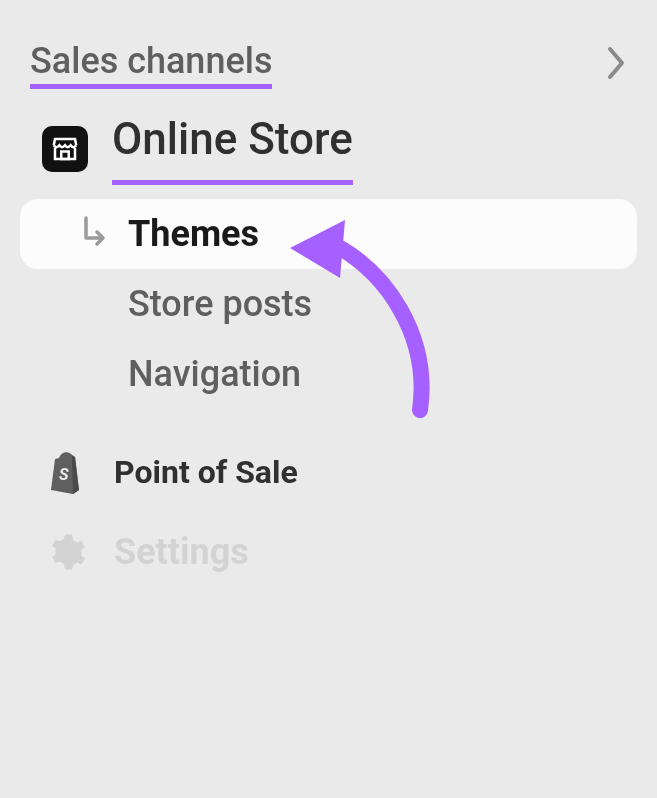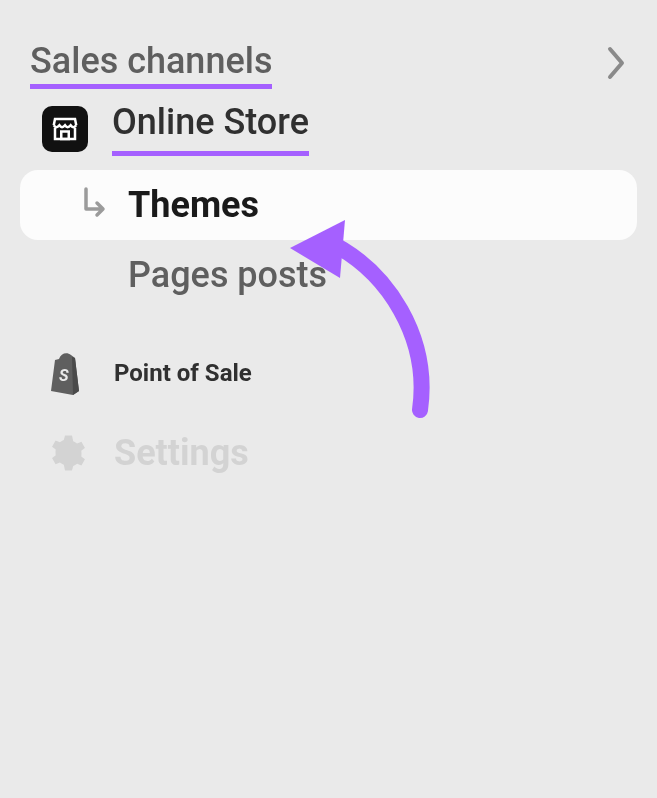--- a/index.html
+++ b/index.html
@@ -1,32 +1,32 @@
 <!DOCTYPE html>
 <html><head>
 <meta charset="utf-8">
 <style>
   html,body{margin:0;padding:0;width:657px;height:798px;background:#eaeaea;font-family:-apple-system,BlinkMacSystemFont,"Segoe UI",Roboto,Helvetica,Arial,sans-serif;overflow:hidden}
   .wrap{padding:40px 30px 0 30px}
-  .section-header{display:flex;align-items:center;justify-content:space-between;margin-bottom:12px}
+  .section-header{display:flex;align-items:center;justify-content:space-between;margin-bottom:24px}
   .section-title{font-size:36px;font-weight:500;color:#5f5f5f;border-bottom:5px solid #a560ff;padding-bottom:2px}
   .chev{color:#8a8a8a}
   .channel-row{display:flex;align-items:center;gap:24px;margin-left:12px;margin-bottom:14px}
   .store-icon{width:46px;height:46px;border-radius:10px;background:#111;display:flex;align-items:center;justify-content:center}
-  .channel-label{font-size:36px;font-weight:500;color:#303030;border-bottom:5px solid #a560ff;padding-bottom:8px}
+  .channel-label{font-size:44px;font-weight:500;color:#303030;border-bottom:5px solid #a560ff;padding-bottom:15px}
   .subitem-container{}
   .subitem{display:flex;align-items:center;height:70px;padding-left:60px;gap:20px;border-radius:18px;margin:0 -10px}
   .subitem.active{background:#fcfcfc}
   .subarrow{width:28px;display:flex;justify-content:center;color:#9b9b9b;font-size:34px}
   .subarrow.empty{visibility:hidden}
   .sublabel{font-size:36px;color:#5f5f5f;font-weight:500}
   .subitem.active .sublabel{color:#1a1a1a;font-weight:700}
   .pos-row{display:flex;align-items:center;gap:26px;margin-left:12px;margin-top:40px}
   .pos-icon{width:46px;height:46px;display:flex;align-items:center;justify-content:center;color:#5f5f5f}
-  .pos-label{font-size:24px;font-weight:700;color:#303030}
+  .pos-label{font-size:32px;font-weight:700;color:#303030}
   .settings-row{display:flex;align-items:center;gap:26px;margin-left:12px;margin-top:34px;opacity:.5}
   .gear-icon{width:46px;height:46px;display:flex;align-items:center;justify-content:center;color:#bdbdbd;font-size:40px}
   .settings-label{font-size:36px;font-weight:700;color:#bdbdbd}
   
   .annot{position:absolute;left:280px;top:220px;pointer-events:none}
 </style>
 </head>
 <body>
 
 <div class="wrap">
@@ -56,21 +56,25 @@
     <div class="subitem active">
       <span class="subarrow">
         <svg width="28" height="36" viewBox="0 0 28 36">
             <path d="M6 2 V22 H22 M17 16 L23 22 L17 28" stroke="#9b9b9b" stroke-width="3.5" fill="none" stroke-linecap="round" stroke-linejoin="round"></path>
           </svg>
       </span>
       <span class="sublabel">Themes</span>
     </div>
     <div class="subitem">
       <span class="subarrow empty">↳</span>
-      <span class="sublabel">Pages posts</span>
+      <span class="sublabel">Store posts</span>
+    </div>
+    <div class="subitem">
+      <span class="subarrow empty">↳</span>
+      <span class="sublabel">Navigation</span>
     </div>
   </div>
 
   <div class="pos-row">
     <span class="pos-icon">
       <svg width="40" height="44" viewBox="0 0 40 44">
         <path d="M26 4 C22 1 16 2 14 8 L10 9 L6 40 L28 44 L34 40 L30 7 Z" fill="#5f5f5f"></path>
         <path d="M28 44 L34 40 L30 7 L27 6 L28 44 Z" fill="#4a4a4a"></path>
         <text x="14" y="30" font-size="16" font-style="italic" font-weight="700" fill="#eaeaea">S</text>
       </svg>

